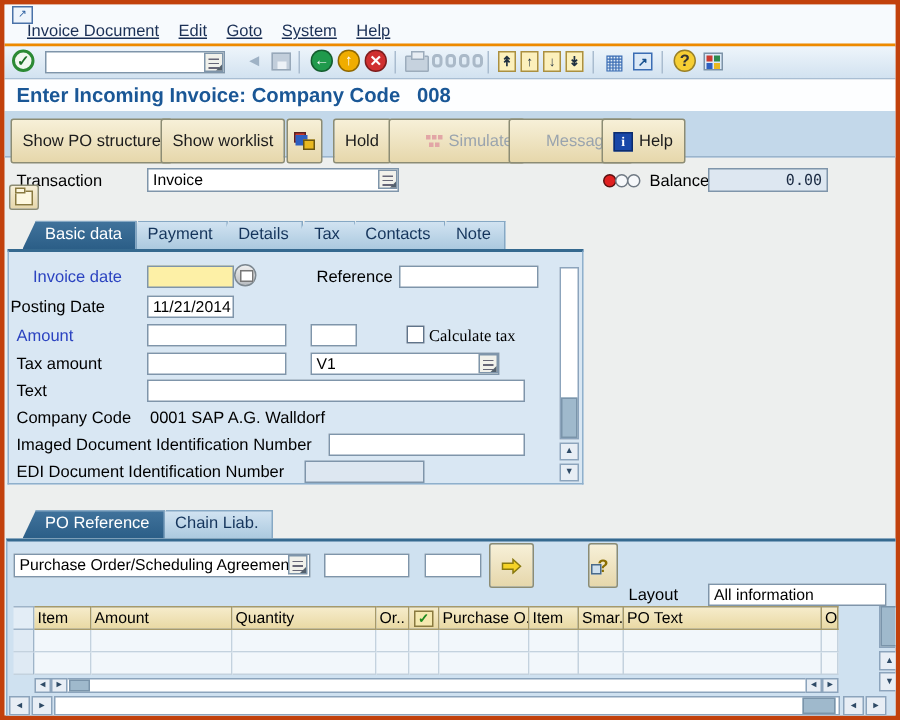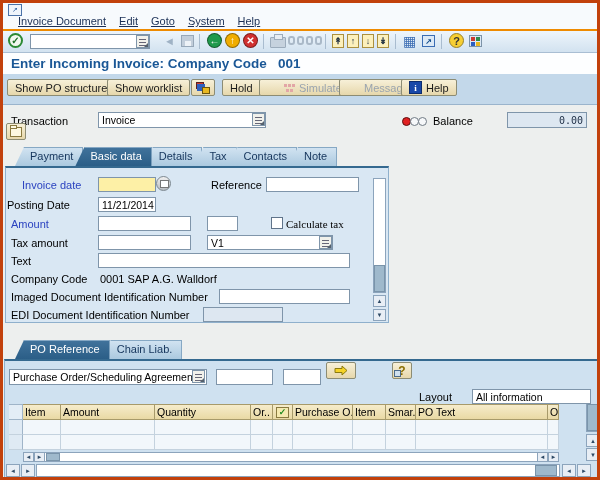--- a/index.html
+++ b/index.html
@@ -18,21 +18,21 @@
   .topstrip{position:absolute;left:0;top:0;width:100%;height:26px;background:#f7fafd;}
   .menubar{position:absolute;left:15px;top:12px;display:flex;column-gap:13px;}
   .menu-item{text-decoration:underline;color:#1a2f55;cursor:default;white-space:pre;}
   .orange-line{position:absolute;left:0;top:26px;width:100%;height:2px;background:#ee8a00;}
   .toolbar{position:absolute;left:0;top:28px;width:100%;height:21px;
     background:linear-gradient(#eef5fb,#d2e2f0);border-bottom:1px solid #a9bed3;}
   .sep{position:absolute;top:31px;width:1px;height:15px;background:#a9bccf;}
   .titlebar{position:absolute;left:0;top:50px;width:100%;height:21px;background:#fdfeff;}
   .title-text{position:absolute;left:8px;top:3px;font-size:13.5px;font-weight:bold;color:#1a5796;white-space:pre;}
   .apptoolbar{position:absolute;left:0;top:71px;width:100%;height:30px;background:#c3d8ea;border-bottom:1px solid #9ab4cc;}
-  .tbtn{position:absolute;top:5px;height:17px;box-sizing:border-box;display:flex;align-items:center;gap:4px;
+  .tbtn{position:absolute;top:5px;height:30px;box-sizing:border-box;display:flex;align-items:center;gap:4px;
     padding:0 7px;background:linear-gradient(#f7f0d8,#e6d7ab);border:1px solid #8c8c74;border-radius:2px;
     font-size:11px;color:#1c1c1c;white-space:pre;}
   .tbtn.dis{color:#9aa4ae;padding-left:24px;}
   
   .circ{position:absolute;width:15px;height:15px;border-radius:50%;display:flex;align-items:center;justify-content:center;
     color:#fff;font-size:10px;font-weight:bold;border:1px solid rgba(0,0,0,.4);box-sizing:border-box;}
   .enter-circ{background:#f2f8f0;border:2px solid #2c8a34;color:#1d7026;}
   .c-back{background:#209a4c;} .c-exit{background:#f0ad00;} .c-cancel{background:#d03030;}
   .gray-ic{color:#9fb2c5;}
   .floppy{position:absolute;width:13px;height:12px;background:#c2cedb;border:1px solid #97a8b9;box-sizing:border-box;}
@@ -157,46 +157,46 @@
   <div class="shortcut-ic" style="left:419px;top:32px;">
       <span>↗</span>
     </div>
   <div class="sep" style="left:438px;"></div>
   <div class="circ help-circ" style="left:446px;top:30px;">
       <span>?</span>
     </div>
   <div class="customize-ic" style="left:466px;top:32px;"></div>
 
   <div class="titlebar">
-    <span class="title-text">Enter Incoming Invoice: Company Code   001</span>
+    <span class="title-text">Enter Incoming Invoice: Company Code   008</span>
   </div>
 
   <div class="apptoolbar"></div>
   <div class="tbtn" style="left:4px;top:76px;"><span>Show PO structure</span></div>
   <div class="tbtn" style="left:104px;top:76px;"><span>Show worklist</span></div>
   <div class="tbtn" style="left:188px;top:76px;width:24px;justify-content:center;padding:0;"><span class="postruct-ic"></span></div>
   <div class="tbtn" style="left:219px;top:76px;"><span>Hold</span></div>
   <div class="tbtn dis" style="left:256px;top:76px;"><span class="sim-ic"></span><span>Simulate</span></div>
   <div class="tbtn dis" style="left:336px;top:76px;"><span>Messages</span></div>
   <div class="tbtn" style="left:398px;top:76px;"><span class="info-ic">i</span><span>Help</span></div>
 
   <span class="lbl" style="left:8px;top:112px;">Transaction</span>
   <div class="fld" style="left:95px;top:109px;width:168px;height:16px;text-align:center;"><span>Invoice</span></div>
   <div class="combo-ic" style="left:249px;top:110px;"></div>
   <div class="abs" style="left:399px;top:113px;">
     <span class="light red"></span><span class="light off"></span><span class="light off"></span>
   </div>
   <span class="lbl" style="left:430px;top:112px;">Balance</span>
-  <div class="fld dis right" style="left:469px;top:109px;width:80px;height:16px;margin-left:35px;"><span>0.00</span></div>
+  <div class="fld dis right" style="left:469px;top:109px;width:80px;height:16px;"><span>0.00</span></div>
 
   <div class="tbtn" style="left:3px;top:120px;width:20px;height:17px;justify-content:center;padding:0;"><span class="tree-ic"></span></div>
 
   <div class="tabrow" style="left:12px;top:144px;">
+    <div class="tab active">Basic data</div>
     <div class="tab">Payment</div>
-    <div class="tab active">Basic data</div>
     <div class="tab">Details</div>
     <div class="tab">Tax</div>
     <div class="tab">Contacts</div>
     <div class="tab">Note</div>
   </div>
 
   <div class="panel" style="left:2px;top:163px;width:384px;height:157px;"></div>
 
   <span class="lbl blue-lbl" style="left:8px;top:176px;margin-left:11px;">Invoice date</span>
   <div class="fld req" style="left:95px;top:174px;width:58px;height:15px;"><span></span></div>

